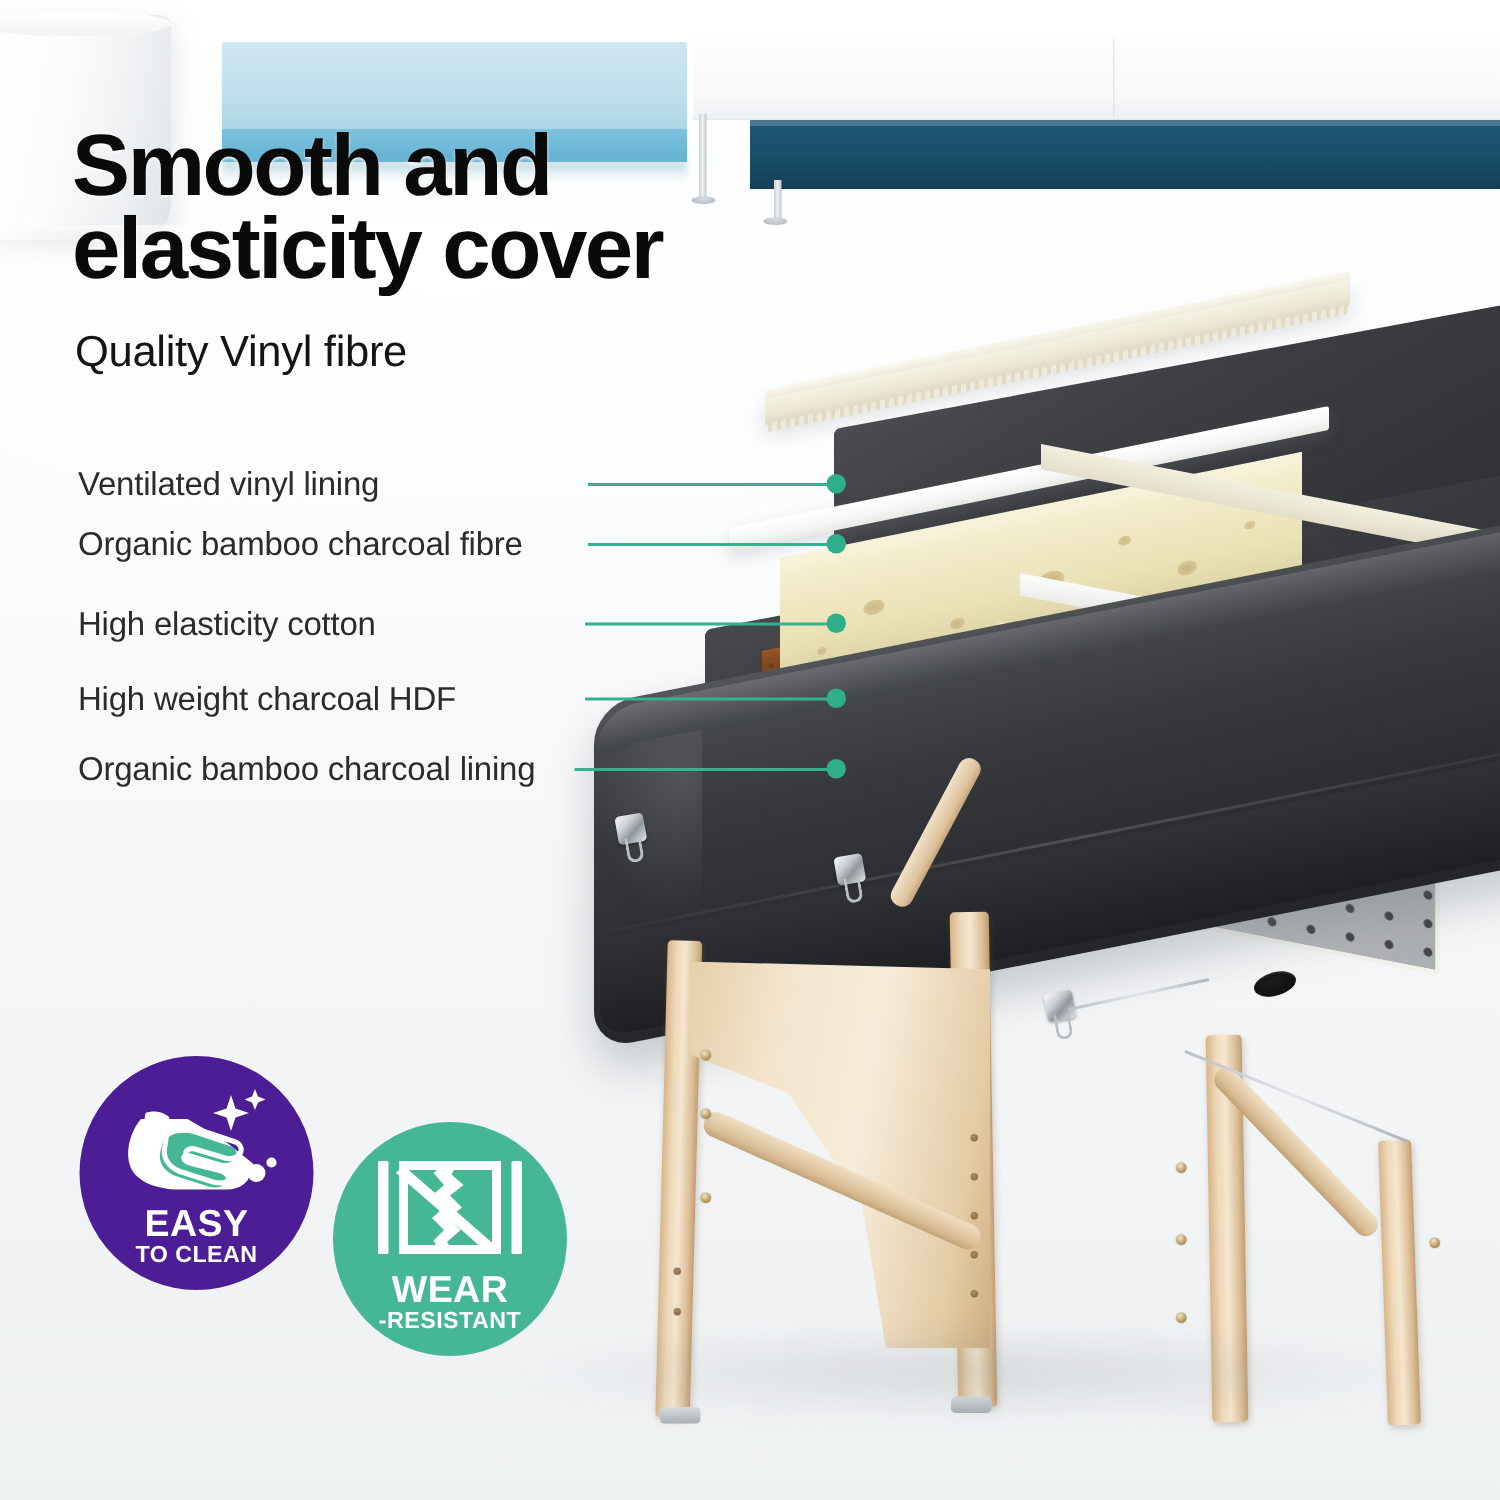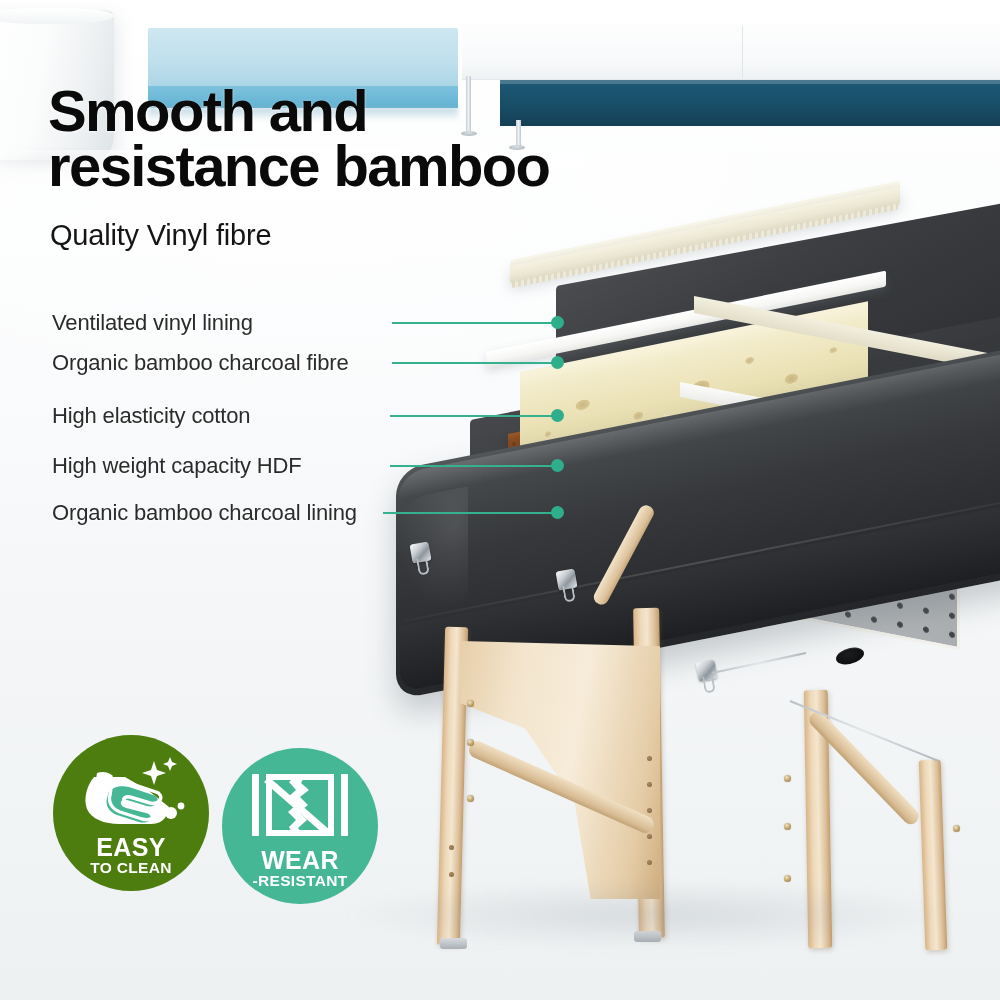--- a/index.html
+++ b/index.html
@@ -393,21 +393,21 @@
     position:absolute; height:1.6px;
     background:#35b18f;
   }
   .feature-dot {
     position:absolute; width:13px; height:13px; border-radius:50%;
     background:#2fae8b;
   }
 
   
   .badge { position:absolute; width:156px; height:156px; border-radius:50%; }
-  .badge.b1 { left:53px; top:735px; background:#4d7c0f; }
+  .badge.b1 { left:53px; top:704px; background:#4c1d95; }
   .badge.b2 { left:222px; top:748px; background:#45b795; }
   .badge-icon { position:absolute; left:0; top:20px; width:156px; height:76px; }
   .badge-title {
     position:absolute; left:0; width:156px; text-align:center;
     top:98px; color:#ffffff; font-size:25px; font-weight:700; letter-spacing:.3px;
   }
   .badge-sub {
     position:absolute; left:0; width:156px; text-align:center;
     top:124px; color:#ffffff; font-size:15.5px; font-weight:700; letter-spacing:.3px;
   }
@@ -512,39 +512,39 @@
     <div class="screw" style="left:953px; top:825px;"></div>
 
     <div class="foot-cap" style="left:440px; top:938px;"></div>
     <div class="foot-cap" style="left:634px; top:931px;"></div>
 
     <div class="floor-shadow"></div>
   </div>
 
   <div class="headline">
     <span class="l1">Smooth and</span>
-    <span class="l2">resistance bamboo</span>
+    <span class="l2">elasticity cover</span>
   </div>
   <div class="subhead">Quality Vinyl fibre</div>
 
   <div class="features">
 
     <div class="feature-label" style="left:52px; top:310px;">Ventilated vinyl lining</div>
     <div class="feature-line" style="left:392px; top:322px; width:160px;"></div>
     <div class="feature-dot" style="left:551px; top:316px;"></div>
 
     <div class="feature-label" style="left:52px; top:350px;">Organic bamboo charcoal fibre</div>
     <div class="feature-line" style="left:392px; top:362px; width:160px;"></div>
     <div class="feature-dot" style="left:551px; top:356px;"></div>
 
     <div class="feature-label" style="left:52px; top:403px;">High elasticity cotton</div>
     <div class="feature-line" style="left:390px; top:415px; width:162px;"></div>
     <div class="feature-dot" style="left:551px; top:409px;"></div>
 
-    <div class="feature-label" style="left:52px; top:453px;">High weight capacity HDF</div>
+    <div class="feature-label" style="left:52px; top:453px;">High weight charcoal HDF</div>
     <div class="feature-line" style="left:390px; top:465px; width:162px;"></div>
     <div class="feature-dot" style="left:551px; top:459px;"></div>
 
     <div class="feature-label" style="left:52px; top:500px;">Organic bamboo charcoal lining</div>
     <div class="feature-line" style="left:383px; top:512px; width:170px;"></div>
     <div class="feature-dot" style="left:551px; top:506px;"></div>
   </div>
 
   <div class="badge b1">
     <div class="badge-icon">

